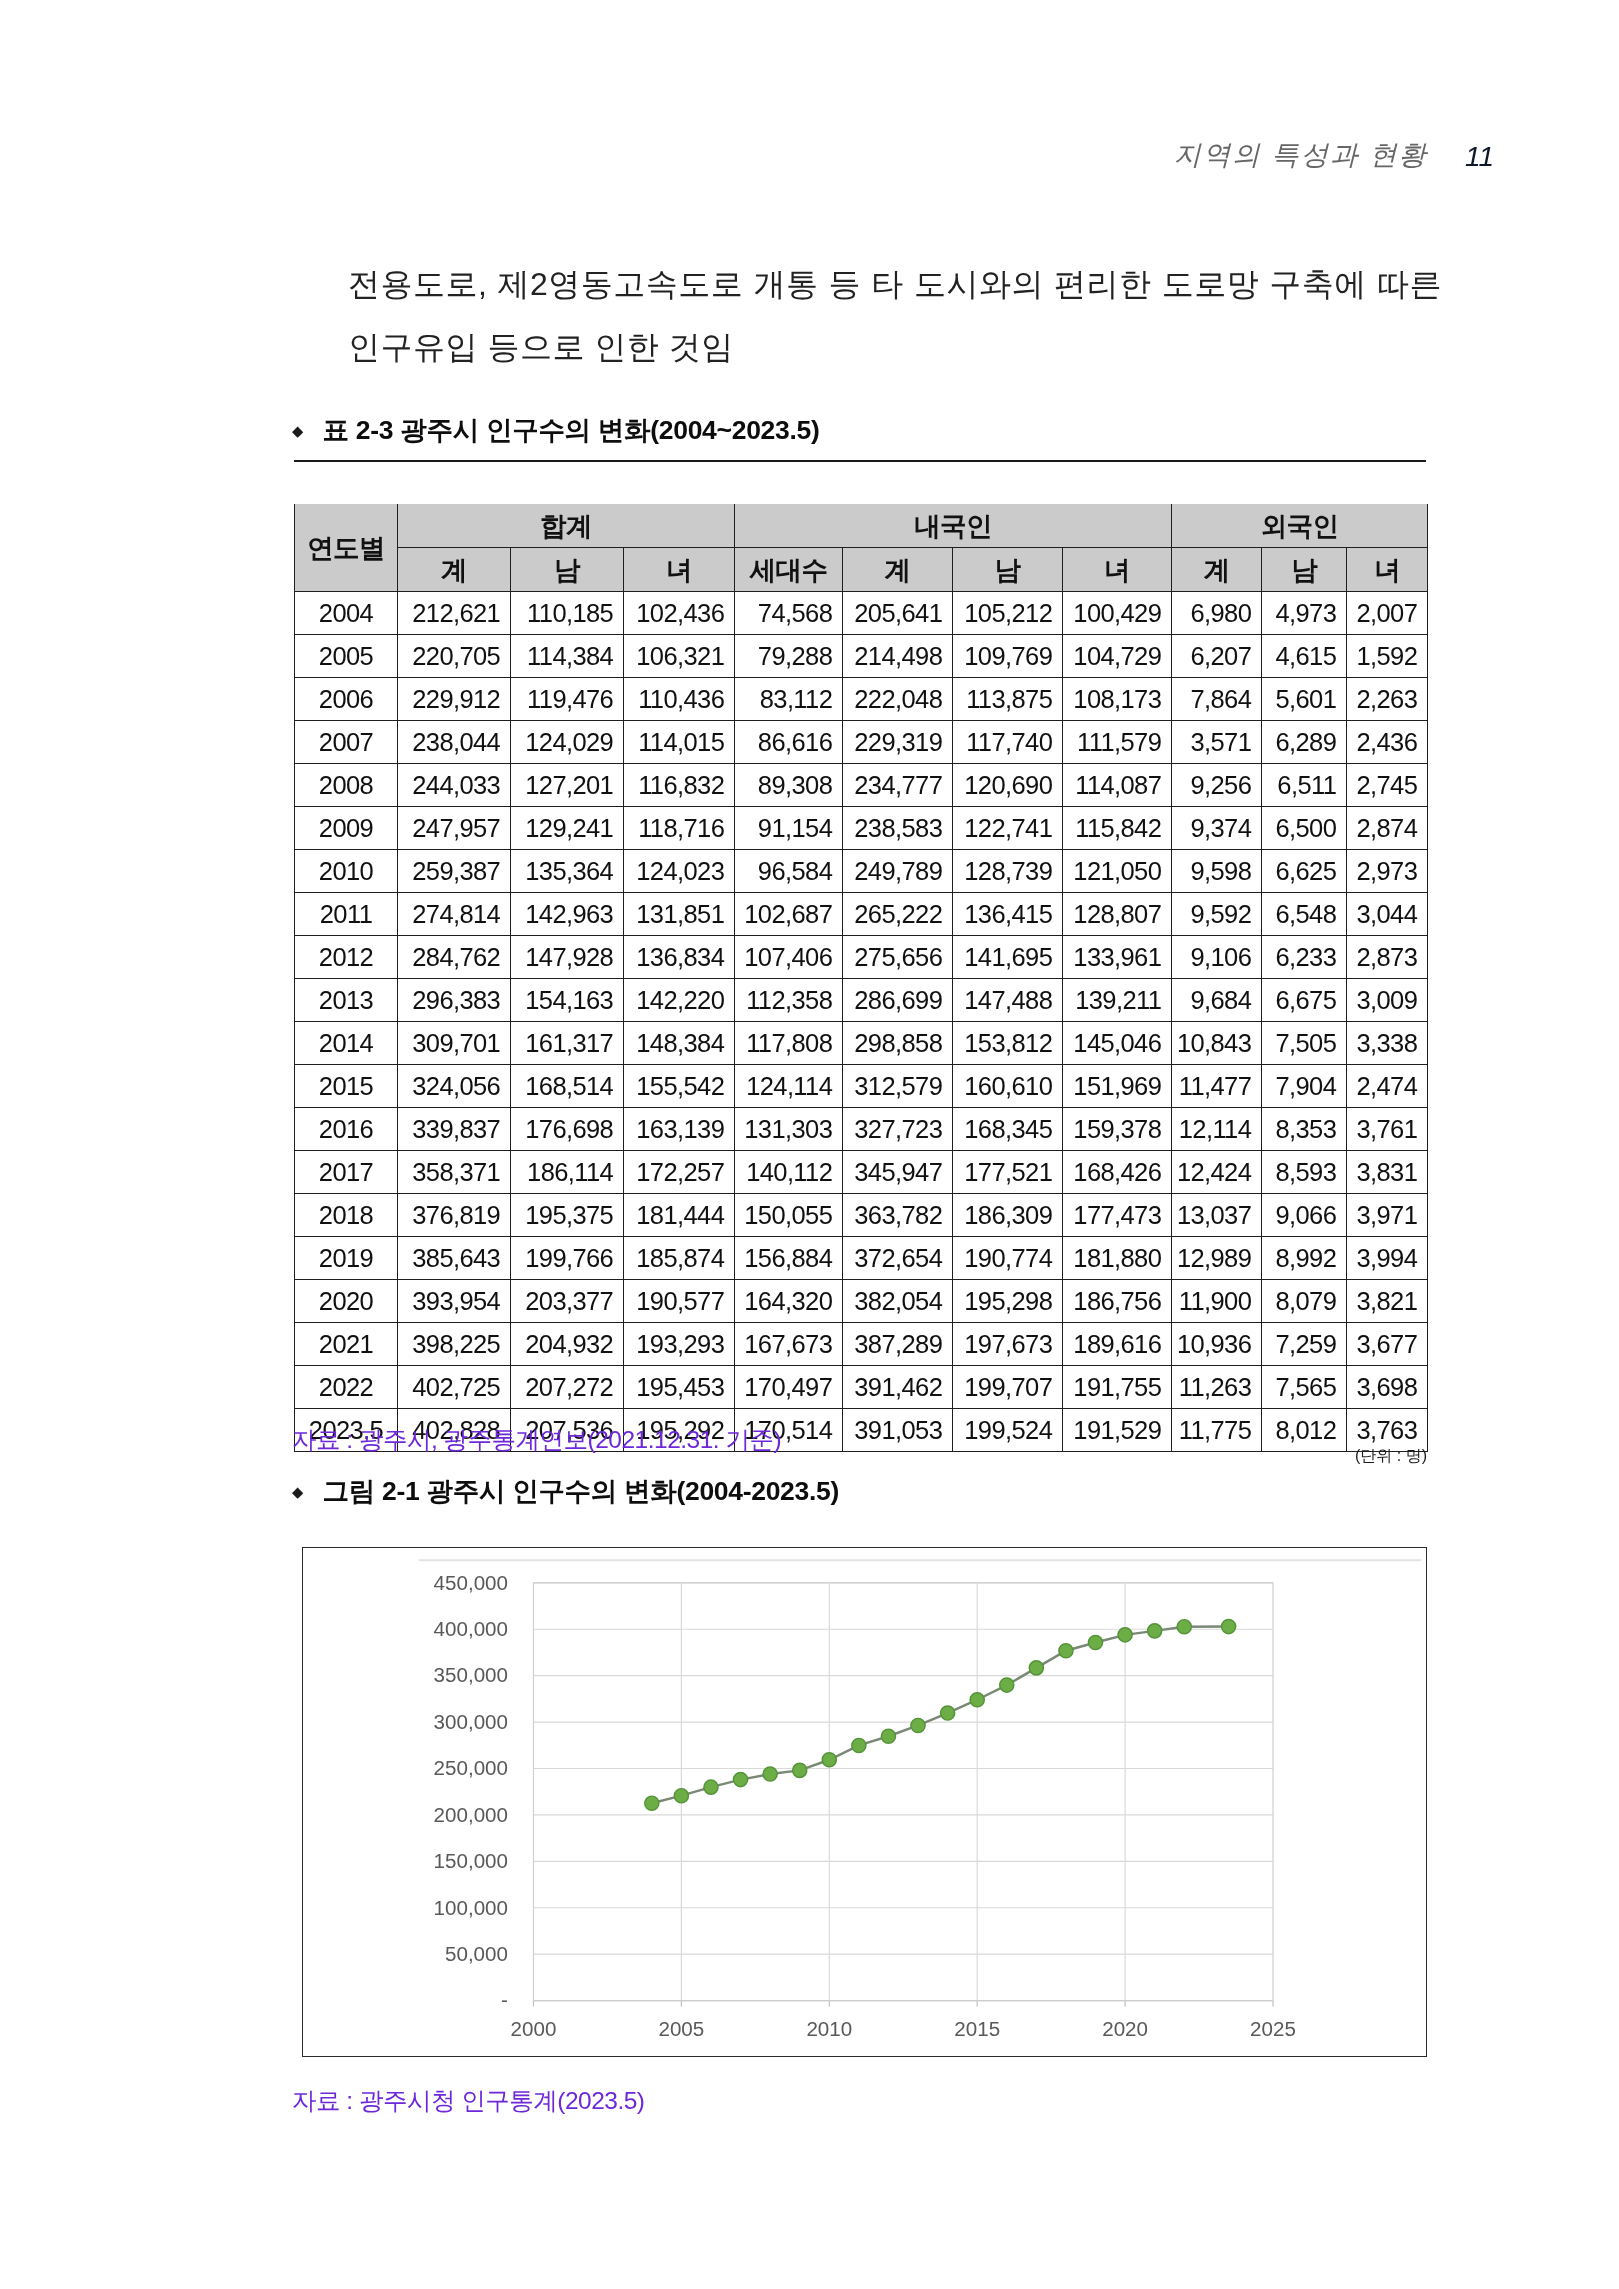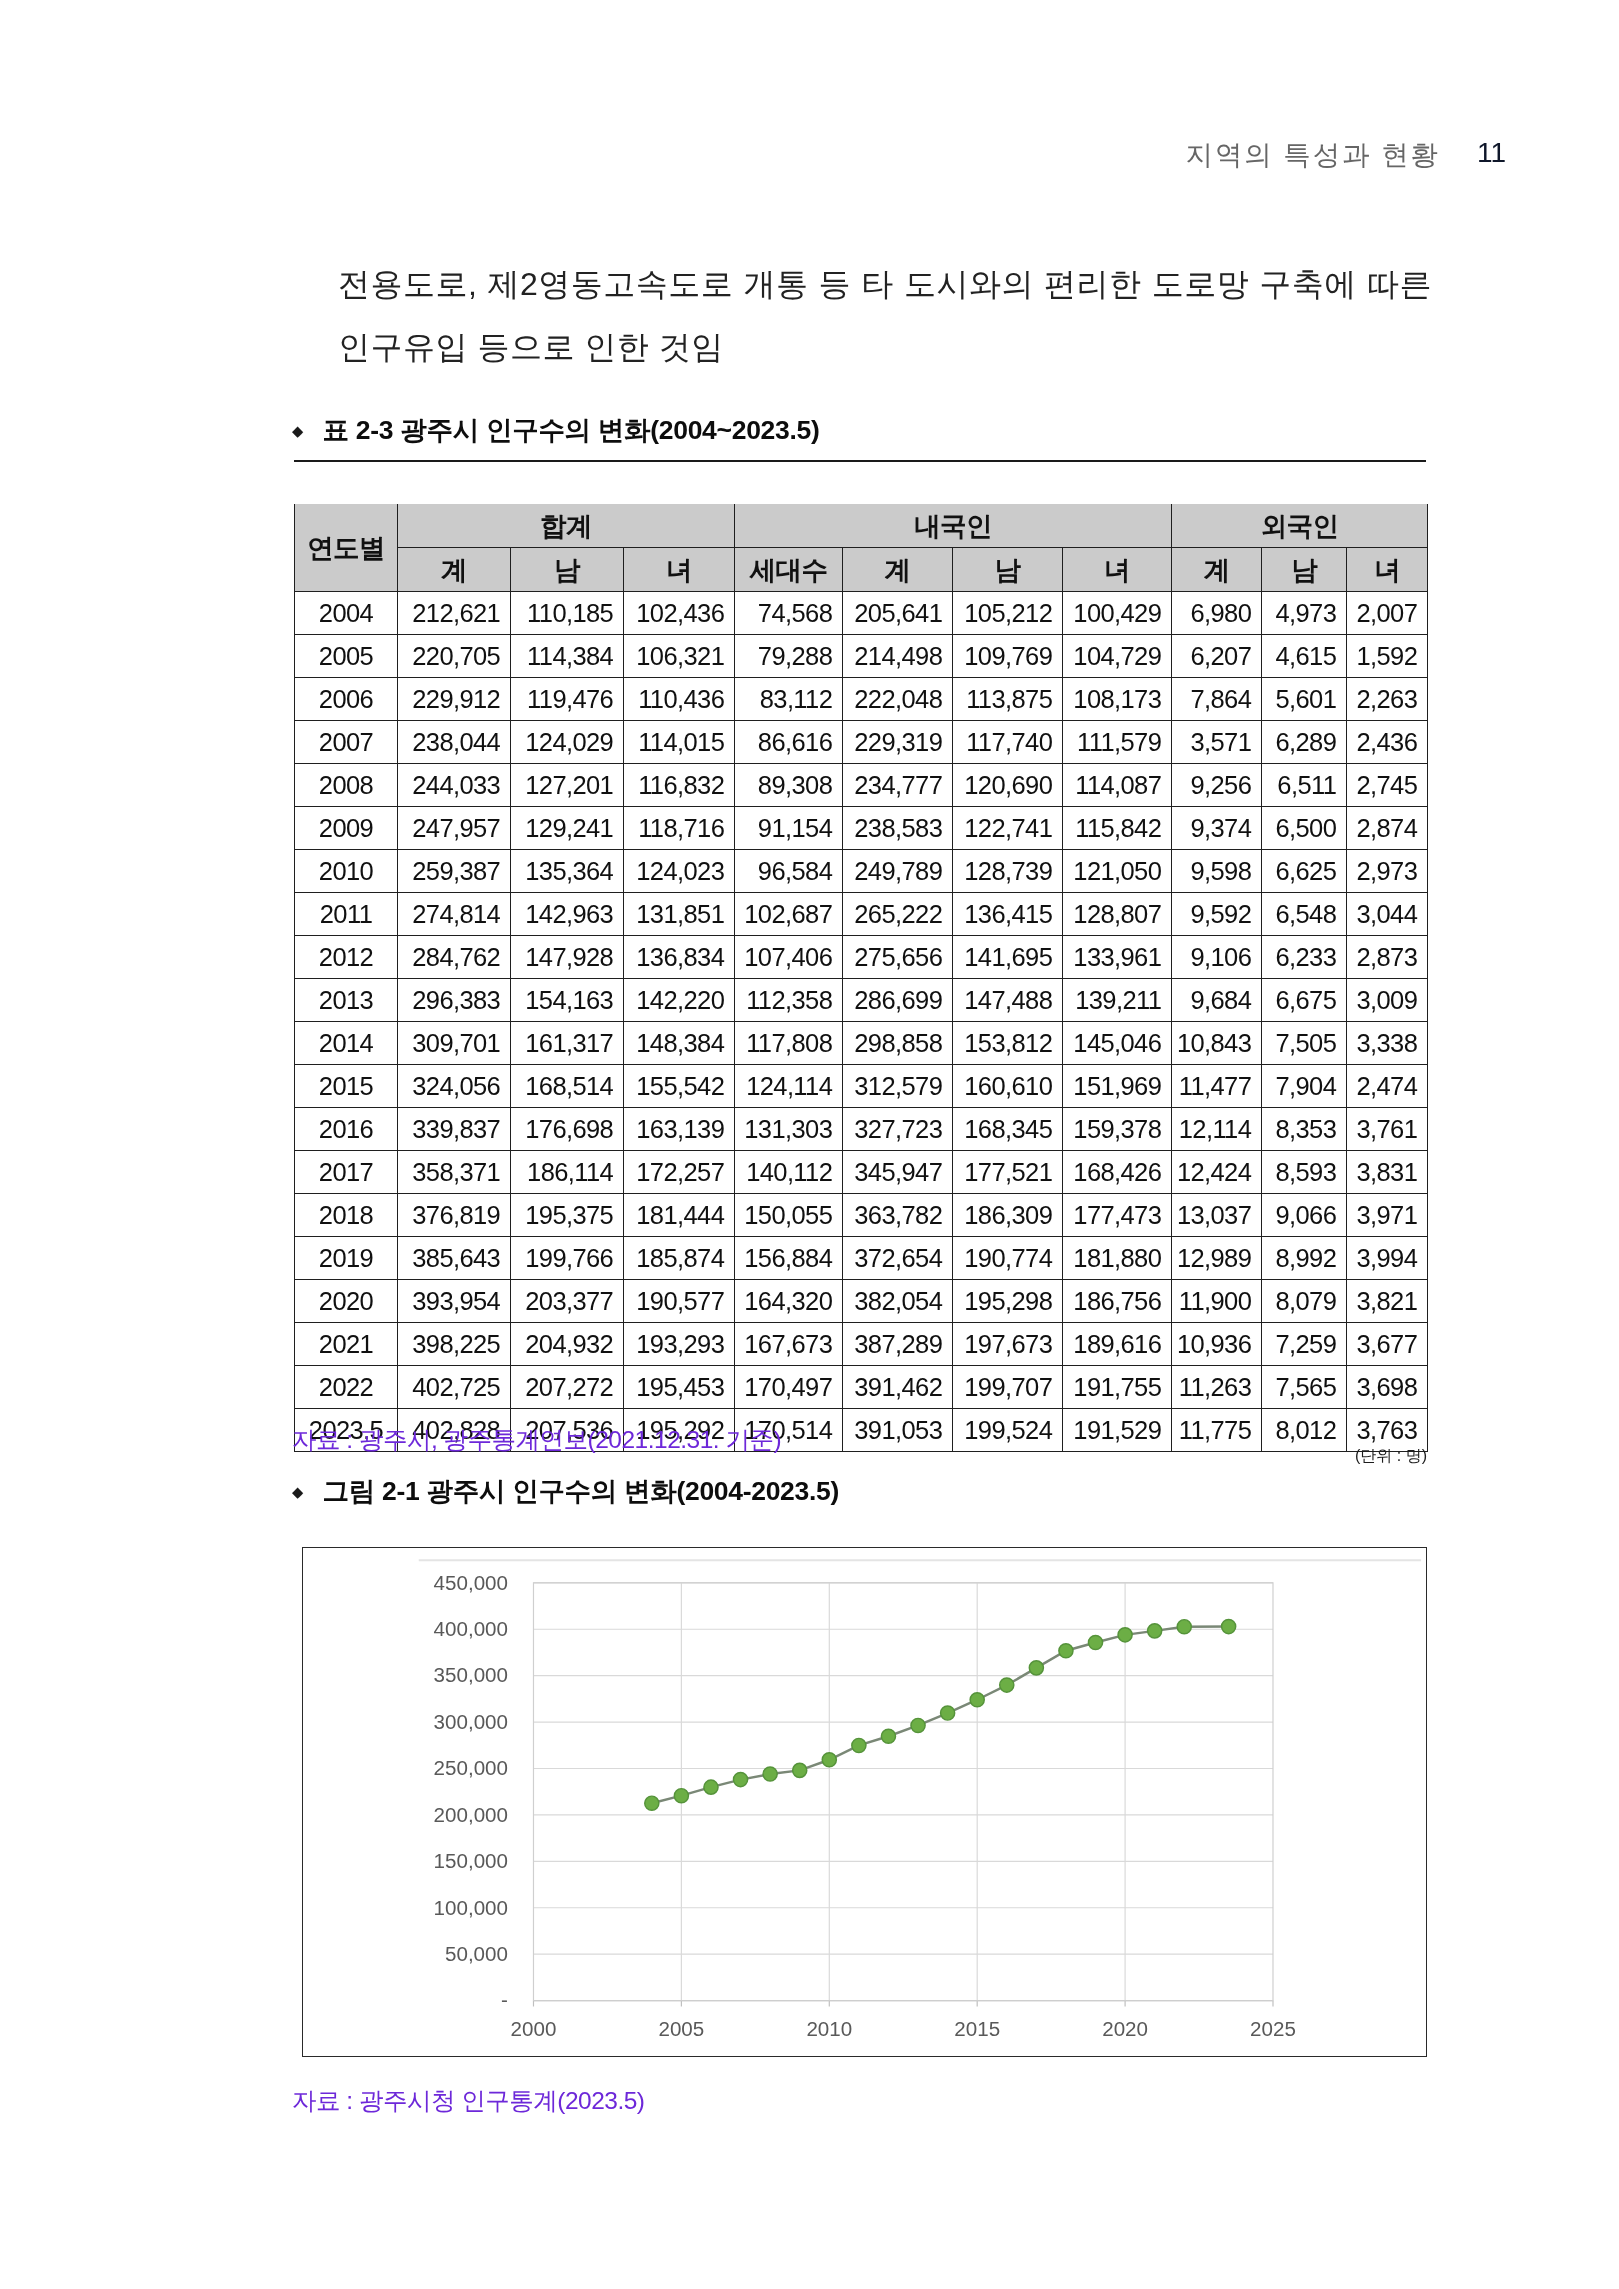--- a/index.html
+++ b/index.html
@@ -7,28 +7,28 @@
     position:relative;
     width:1619px;
     height:2290px;
     background:#ffffff;
     font-family:"Liberation Sans","DejaVu Sans",sans-serif;
     color:#111;
     overflow:hidden;
   }
   
   .page-header{
-    position:absolute; top:137px; right:113px;
-    display:flex; align-items:flex-start; gap:37px;
+    position:absolute; top:137px; right:125px;
+    display:flex; align-items:flex-end; gap:37px;font-style:italic;
   }
   .running-title{font-size:27.4px; color:#666; letter-spacing:2px;}
   .page-number{font-size:28px; color:#0f172a;}
 
   
-  .para{position:absolute; left:338px; top:253px; width:1094px;
+  .para{position:absolute; left:348px; top:253px; width:1094px;
         font-size:32px; line-height:63px; color:#222; letter-spacing:0.5px;}
   .para-line.justify{text-align:justify; text-align-last:justify;}
 
   
   .caption{position:absolute; left:292px; display:flex; align-items:center;
            font-size:26.5px; font-weight:bold; color:#0d0d0d; letter-spacing:-0.3px;}
   .caption .bullet{font-size:14.7px; margin-right:19.6px; color:#1a1a1a;}
   .caption-table{top:412px;}
   .caption-figure{top:1473px;}
 

